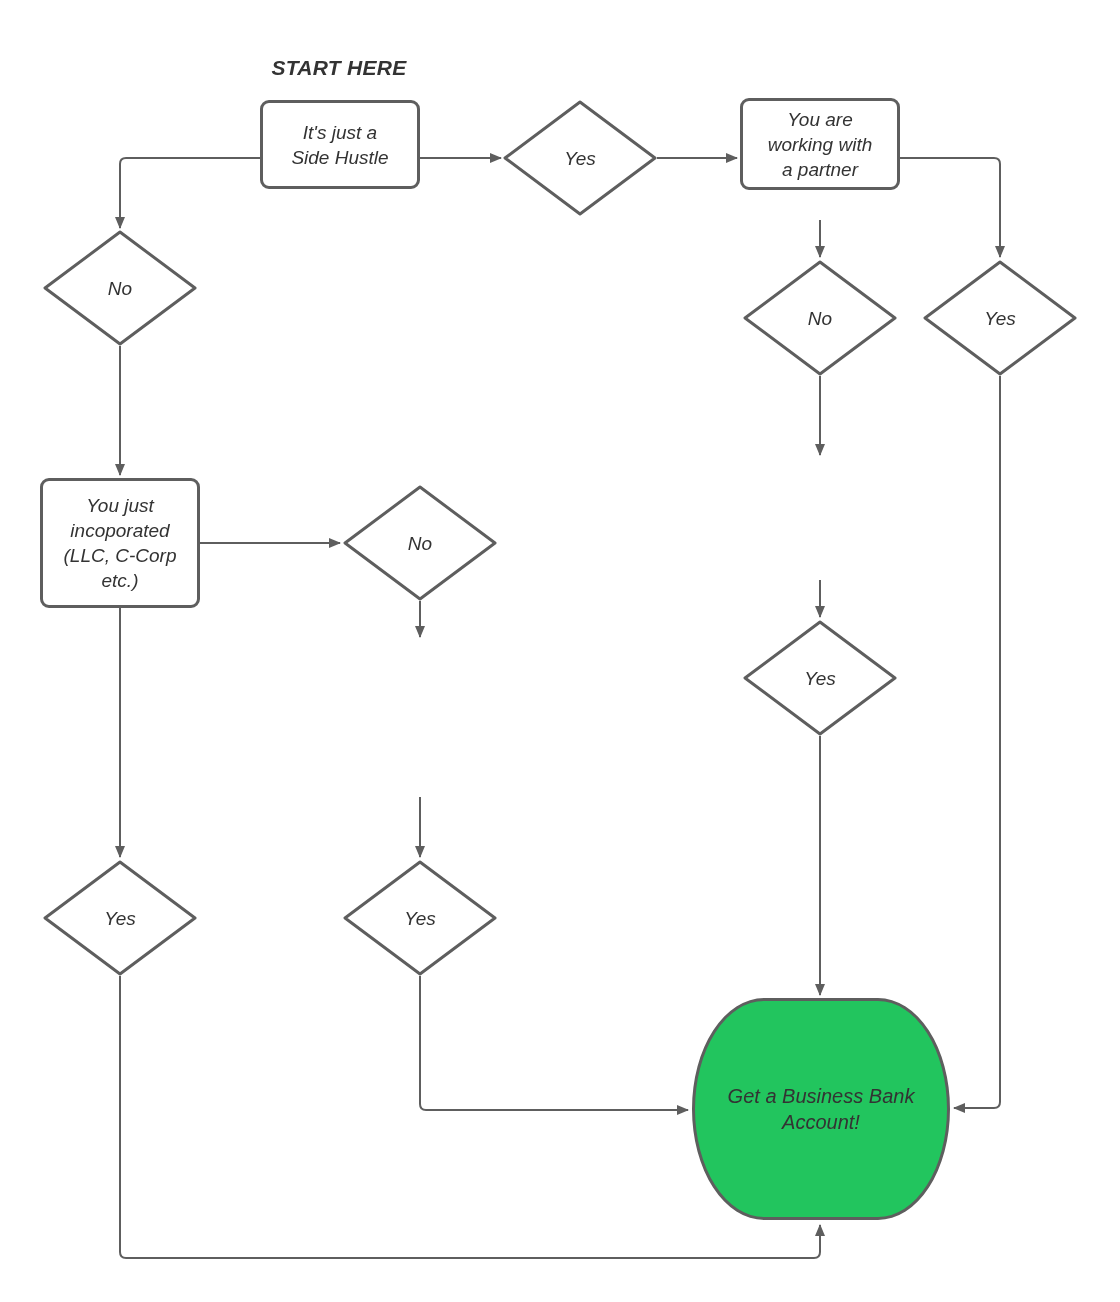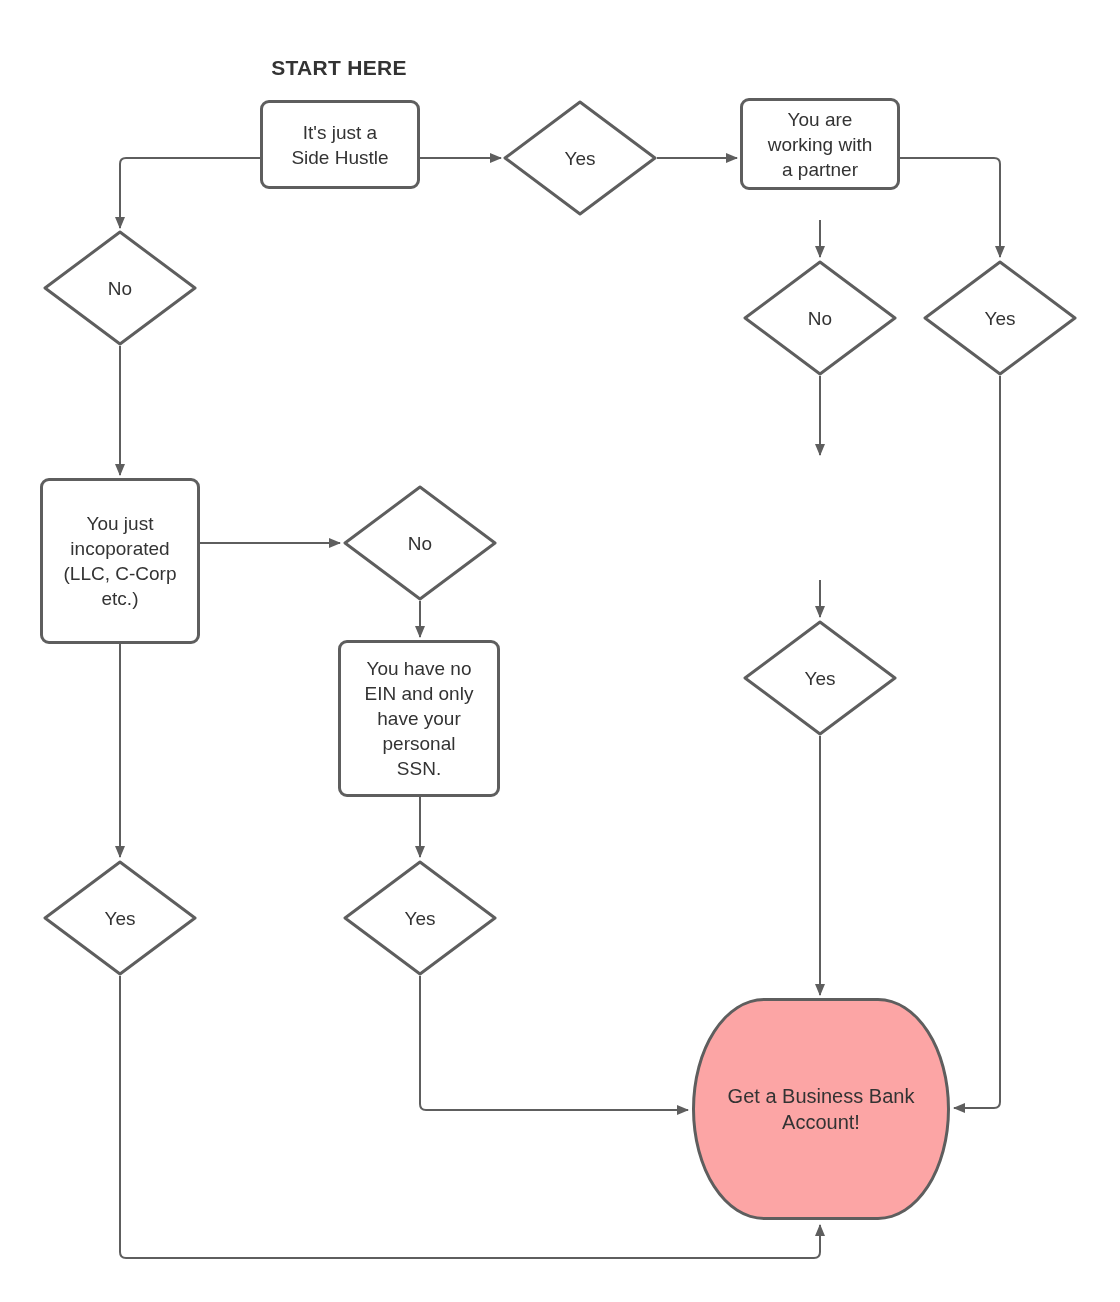--- a/index.html
+++ b/index.html
@@ -7,36 +7,37 @@
     --text:#333333;
     --background:#ffffff;
   }
   html,body{margin:0;padding:0;background:var(--background);}
   body{font-family:"Liberation Sans", sans-serif;}
   .canvas{
     position:relative;
     width:1120px;height:1302px;
     background:var(--background);
     overflow:hidden;
+    font-style:italic;
   }
   .wires{position:absolute;left:0;top:0;}
   .wires path.c{fill:none;stroke:var(--stroke);stroke-width:2;}
   #arrow path{fill:var(--stroke);}
   .node{
     position:absolute;
     display:flex;align-items:center;justify-content:center;
     box-sizing:border-box;
   }
   .box{
     background:#ffffff;
     border:3px solid var(--stroke);
     border-radius:9px;
   }
   .terminal{
-    background:#fca5a5;
+    background:#22c55e;
     border:3px solid var(--stroke);
     border-radius:72px / 111px;
   }
   .diamond svg.dshape{position:absolute;left:0;top:0;width:100%;height:100%;}
   .dshape polygon{fill:#ffffff;stroke:var(--stroke);stroke-width:3;stroke-linejoin:round;}
   .label{
     position:relative;
     text-align:center;
     white-space:pre-line;
     font-size:19px;
@@ -88,34 +89,27 @@
     <div class="label">It's just a
 Side Hustle</div>
   </div>
 
   <div class="node box" style="left:740px;top:98px;width:160px;height:92px">
     <div class="label">You are
 working with
 a partner</div>
   </div>
 
-  <div class="node box" style="left:40px;top:478px;width:160px;height:166px">
+  <div class="node box" style="left:40px;top:478px;width:160px;height:130px">
     <div class="label">You just
 incoporated
 (LLC, C-Corp
 etc.)</div>
   </div>
 
-  <div class="node box" style="left:338px;top:640px;width:162px;height:157px">
-    <div class="label">You have no
-EIN and only
-have your
-personal
-SSN.</div>
-  </div>
 
 
   <div class="node diamond" style="left:503px;top:100px;width:154px;height:116px">
     <svg class="dshape" viewBox="0 0 154 116">
       <polygon points="77,2 152,58 77,114 2,58"></polygon>
       </svg>
     <div class="label">Yes</div>
   </div>
 
   <div class="node diamond" style="left:43px;top:230px;width:154px;height:116px">

